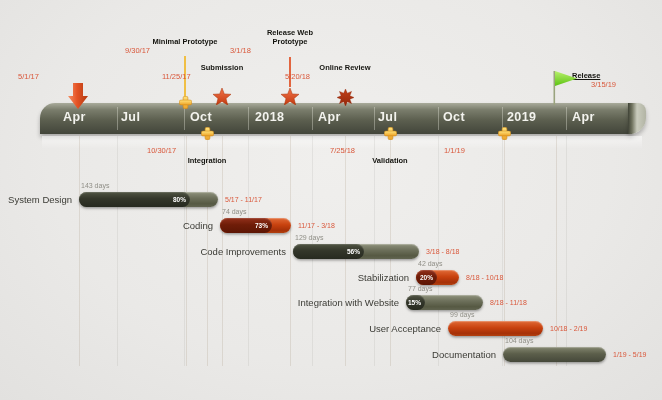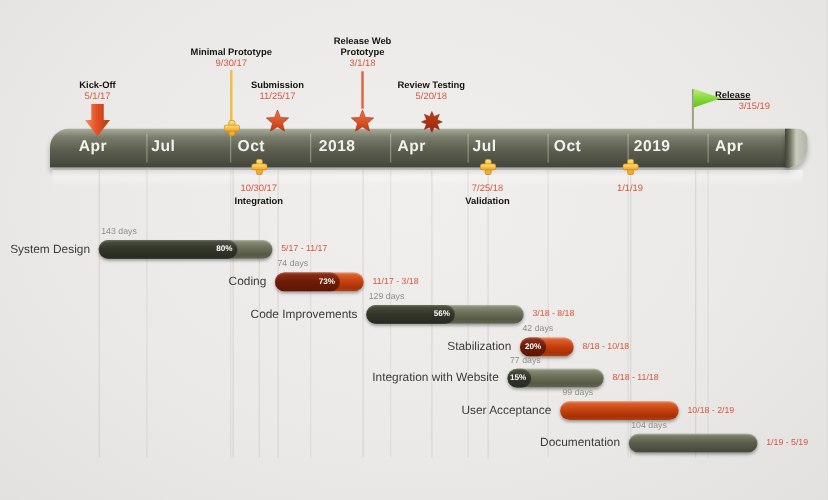--- a/index.html
+++ b/index.html
@@ -22,21 +22,21 @@
   }
   .reflection{
     position:absolute;left:42px;top:136px;width:600px;height:13px;
     background:linear-gradient(180deg,rgba(255,255,255,0.55),rgba(255,255,255,0));
   }
   .month{position:absolute;top:110px;color:#f3f3ee;font-size:12.5px;font-weight:bold;letter-spacing:0.4px;}
   .sep{position:absolute;top:107px;width:1px;height:23px;background:rgba(240,240,230,0.35);}
   .grid{position:absolute;top:136px;width:1px;height:230px;background:rgba(150,125,100,0.18);}
   .grid.q{background:rgba(110,108,100,0.10);}
   .ms-label{position:absolute;font-size:7.5px;font-weight:bold;color:#14140f;text-align:center;white-space:pre-line;line-height:9px;}
-  .ms-date{position:absolute;font-size:7.5px;color:#d9573a;text-align:center;white-space:pre-line;line-height:9px;}
+  .ms-date{position:absolute;font-size:7.5px;color:#d9573a;text-align:left;white-space:pre-line;line-height:9px;}
   .stem{position:absolute;width:2px;}
   .icon{position:absolute;line-height:0;}
   .days{position:absolute;font-size:7px;color:#8f8e86;white-space:nowrap;}
   .tname{position:absolute;font-size:9.5px;color:#3b3b35;text-align:right;white-space:nowrap;}
   .bar{position:absolute;height:15px;border-radius:7.5px;
        box-shadow:0 1.5px 2.5px rgba(0,0,0,0.35), inset 0 1px 1px rgba(255,255,255,0.28);}
   .bar-gray{background:linear-gradient(180deg,#8f927c 0%,#6d705b 40%,#565943 78%,#616450 100%);}
   .bar-red{background:linear-gradient(180deg,#e06a36 0%,#c8420f 45%,#a63108 82%,#b2400f 100%);}
   .bar-dark{background:linear-gradient(180deg,#83866f 0%,#5c5f4b 45%,#45483a 100%);}
   .inner{position:absolute;left:0;top:0;height:15px;border-radius:7.5px;
@@ -106,21 +106,20 @@
     <div class="grid q" style="left: 566px;"></div>
     <div class="grid" style="left: 79px;"></div>
     <div class="grid" style="left: 186px;"></div>
     <div class="grid" style="left: 207px;"></div>
     <div class="grid" style="left: 222px;"></div>
     <div class="grid" style="left: 290px;"></div>
     <div class="grid" style="left: 345px;"></div>
     <div class="grid" style="left: 390px;"></div>
     <div class="grid" style="left: 504px;"></div>
     <div class="grid" style="left: 556px;"></div>
-    <div class="ms-label" style="left: 18px; top: 63px; width: 120px;">Kick-Off</div>
     <div class="ms-date" style="left: 18px; top: 72px; width: 120px;">5/1/17</div>
     <div class="icon" style="left: 68px; top: 83px;"><svg width="20" height="27" viewBox="0 0 20 27">
         <path d="M5 0 H15 V13 H20 L10 26 L0 13 H5 Z" fill="url(#ga)"></path>
       </svg></div>
     <div class="ms-label" style="left: 125px; top: 37px; width: 120px;">Minimal Prototype</div>
     <div class="ms-date" style="left: 125px; top: 46px; width: 120px;">9/30/17</div>
     <div class="stem" style="left: 184px; top: 56px; height: 41px; background: rgb(240, 191, 69);"></div>
     <div class="icon" style="left: 178.5px; top: 96px;"><svg width="13" height="13" viewBox="0 0 13 13">
         <g fill="url(#ggold)" stroke="#d08a18" stroke-width="0.6">
           <rect x="4.1" y="0.3" width="4.8" height="12.4" rx="1.6"></rect>
@@ -132,21 +131,21 @@
     <div class="icon" style="left: 213px; top: 88px;"><svg width="18" height="17" viewBox="0 0 18 17">
         <path d="M9 0 L11.3 5.9 L18 6.3 L13 10.5 L14.7 17 L9 13.4 L3.3 17 L5 10.5 L0 6.3 L6.7 5.9 Z" fill="url(#gstar)" stroke="#a93208" stroke-width="0.5"></path>
       </svg></div>
     <div class="ms-label" style="left: 230px; top: 28px; width: 120px;">Release Web
 Prototype</div>
     <div class="ms-date" style="left: 230px; top: 46px; width: 120px;">3/1/18</div>
     <div class="stem" style="left: 289px; top: 57px; height: 30px; background: rgb(226, 101, 63);"></div>
     <div class="icon" style="left: 281px; top: 88px;"><svg width="18" height="17" viewBox="0 0 18 17">
         <path d="M9 0 L11.3 5.9 L18 6.3 L13 10.5 L14.7 17 L9 13.4 L3.3 17 L5 10.5 L0 6.3 L6.7 5.9 Z" fill="url(#gstar)" stroke="#a93208" stroke-width="0.5"></path>
       </svg></div>
-    <div class="ms-label" style="left: 285px; top: 63px; width: 120px;">Review Testing</div>
+    <div class="ms-label" style="left: 285px; top: 63px; width: 120px;">Online Review</div>
     <div class="ms-date" style="left: 285px; top: 72px; width: 120px;">5/20/18</div>
     <div class="icon" style="left: 336.5px; top: 89px;"><svg width="17" height="17" viewBox="0 0 18 18">
         <polygon points="9,0 10.9,4.4 15.4,2.6 13.6,7.1 18,9 13.6,10.9 15.4,15.4 10.9,13.6 9,18 7.1,13.6 2.6,15.4 4.4,10.9 0,9 4.4,7.1 2.6,2.6 7.1,4.4" fill="url(#gburst)" stroke="#8c2408" stroke-width="0.4"></polygon>
       </svg></div>
     <div class="ms-label" style="left: 572px; top: 71px; text-align: left; text-decoration: underline;">Release</div>
     <div class="ms-date" style="left: 591px; top: 80px; text-align: left;">3/15/19</div>
     <div class="icon" style="left: 553px; top: 71px;"><svg width="26" height="34" viewBox="0 0 26 34">
         <rect x="0.5" y="0" width="1.6" height="34" fill="#9aa37e"></rect>
         <path d="M2 0 L24 7.5 L2 15 Z" fill="url(#gflag)"></path>
       </svg></div>

